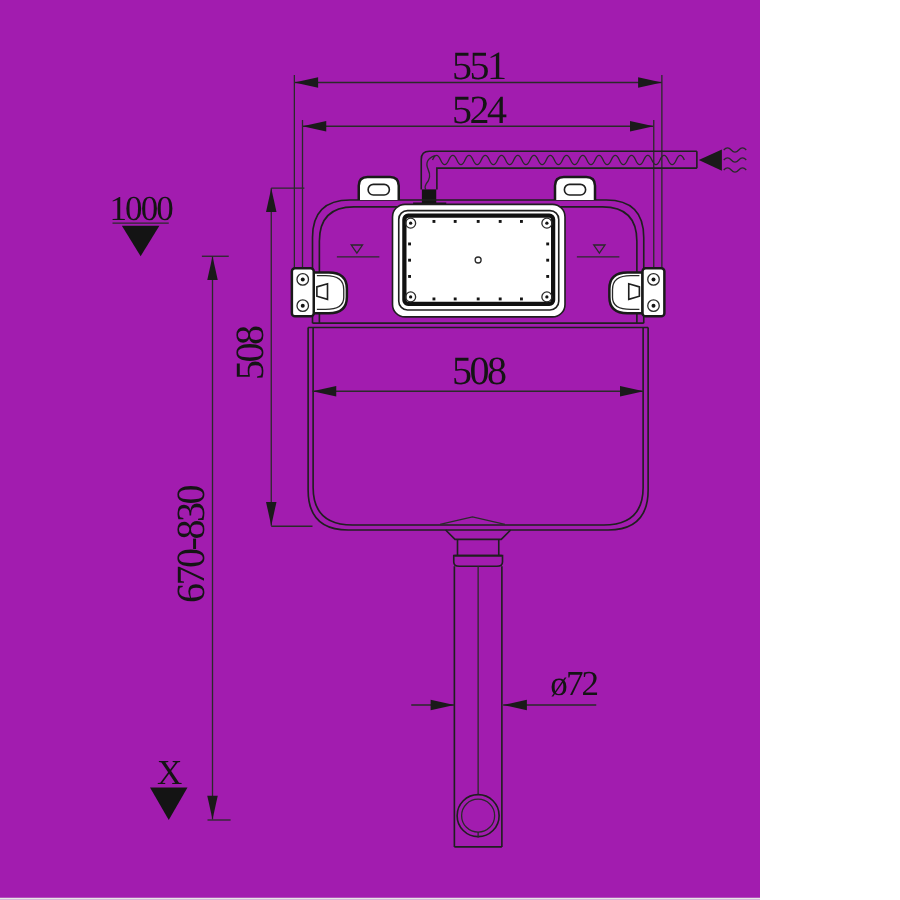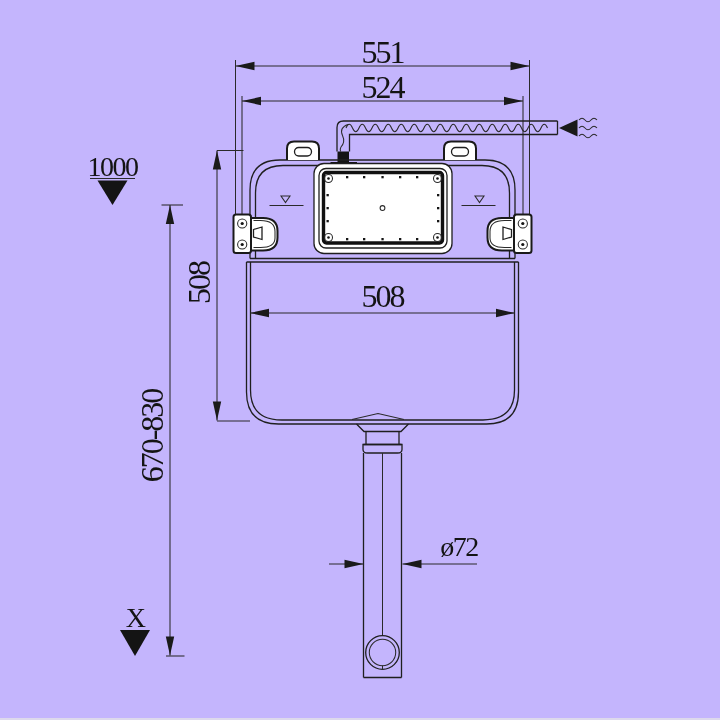--- a/index.html
+++ b/index.html
@@ -1,16 +1,16 @@
 <!DOCTYPE html>
 <html><head>
 <meta charset="utf-8">
 <style>
   html,body{margin:0;padding:0;background:#fff;}
-  .canvas{position:relative;width:720px;height:720px;background:#c4b5fd;overflow:hidden;}
+  .canvas{position:relative;width:608px;height:720px;background:#a21caf;overflow:hidden;}
   svg{display:block;}
   .ln{stroke:#1f1f1f;stroke-width:1.3;fill:none;stroke-linecap:butt;}
   .thin{stroke:#2a2a2a;stroke-width:1.05;fill:none;}
   .boldw{stroke:#1a1a1a;stroke-width:2;fill:#fff;}
   .dark{stroke:#111;stroke-width:3.4;fill:#fff;}
   .fillw{fill:#fff;}
   .arr{fill:#1a1a1a;stroke:none;}
   .blk{fill:#141414;stroke:none;}
   text{font-family:"Liberation Serif","DejaVu Serif",serif;fill:#141414;}
   .dim{font-size:32px;letter-spacing:-2px;}

